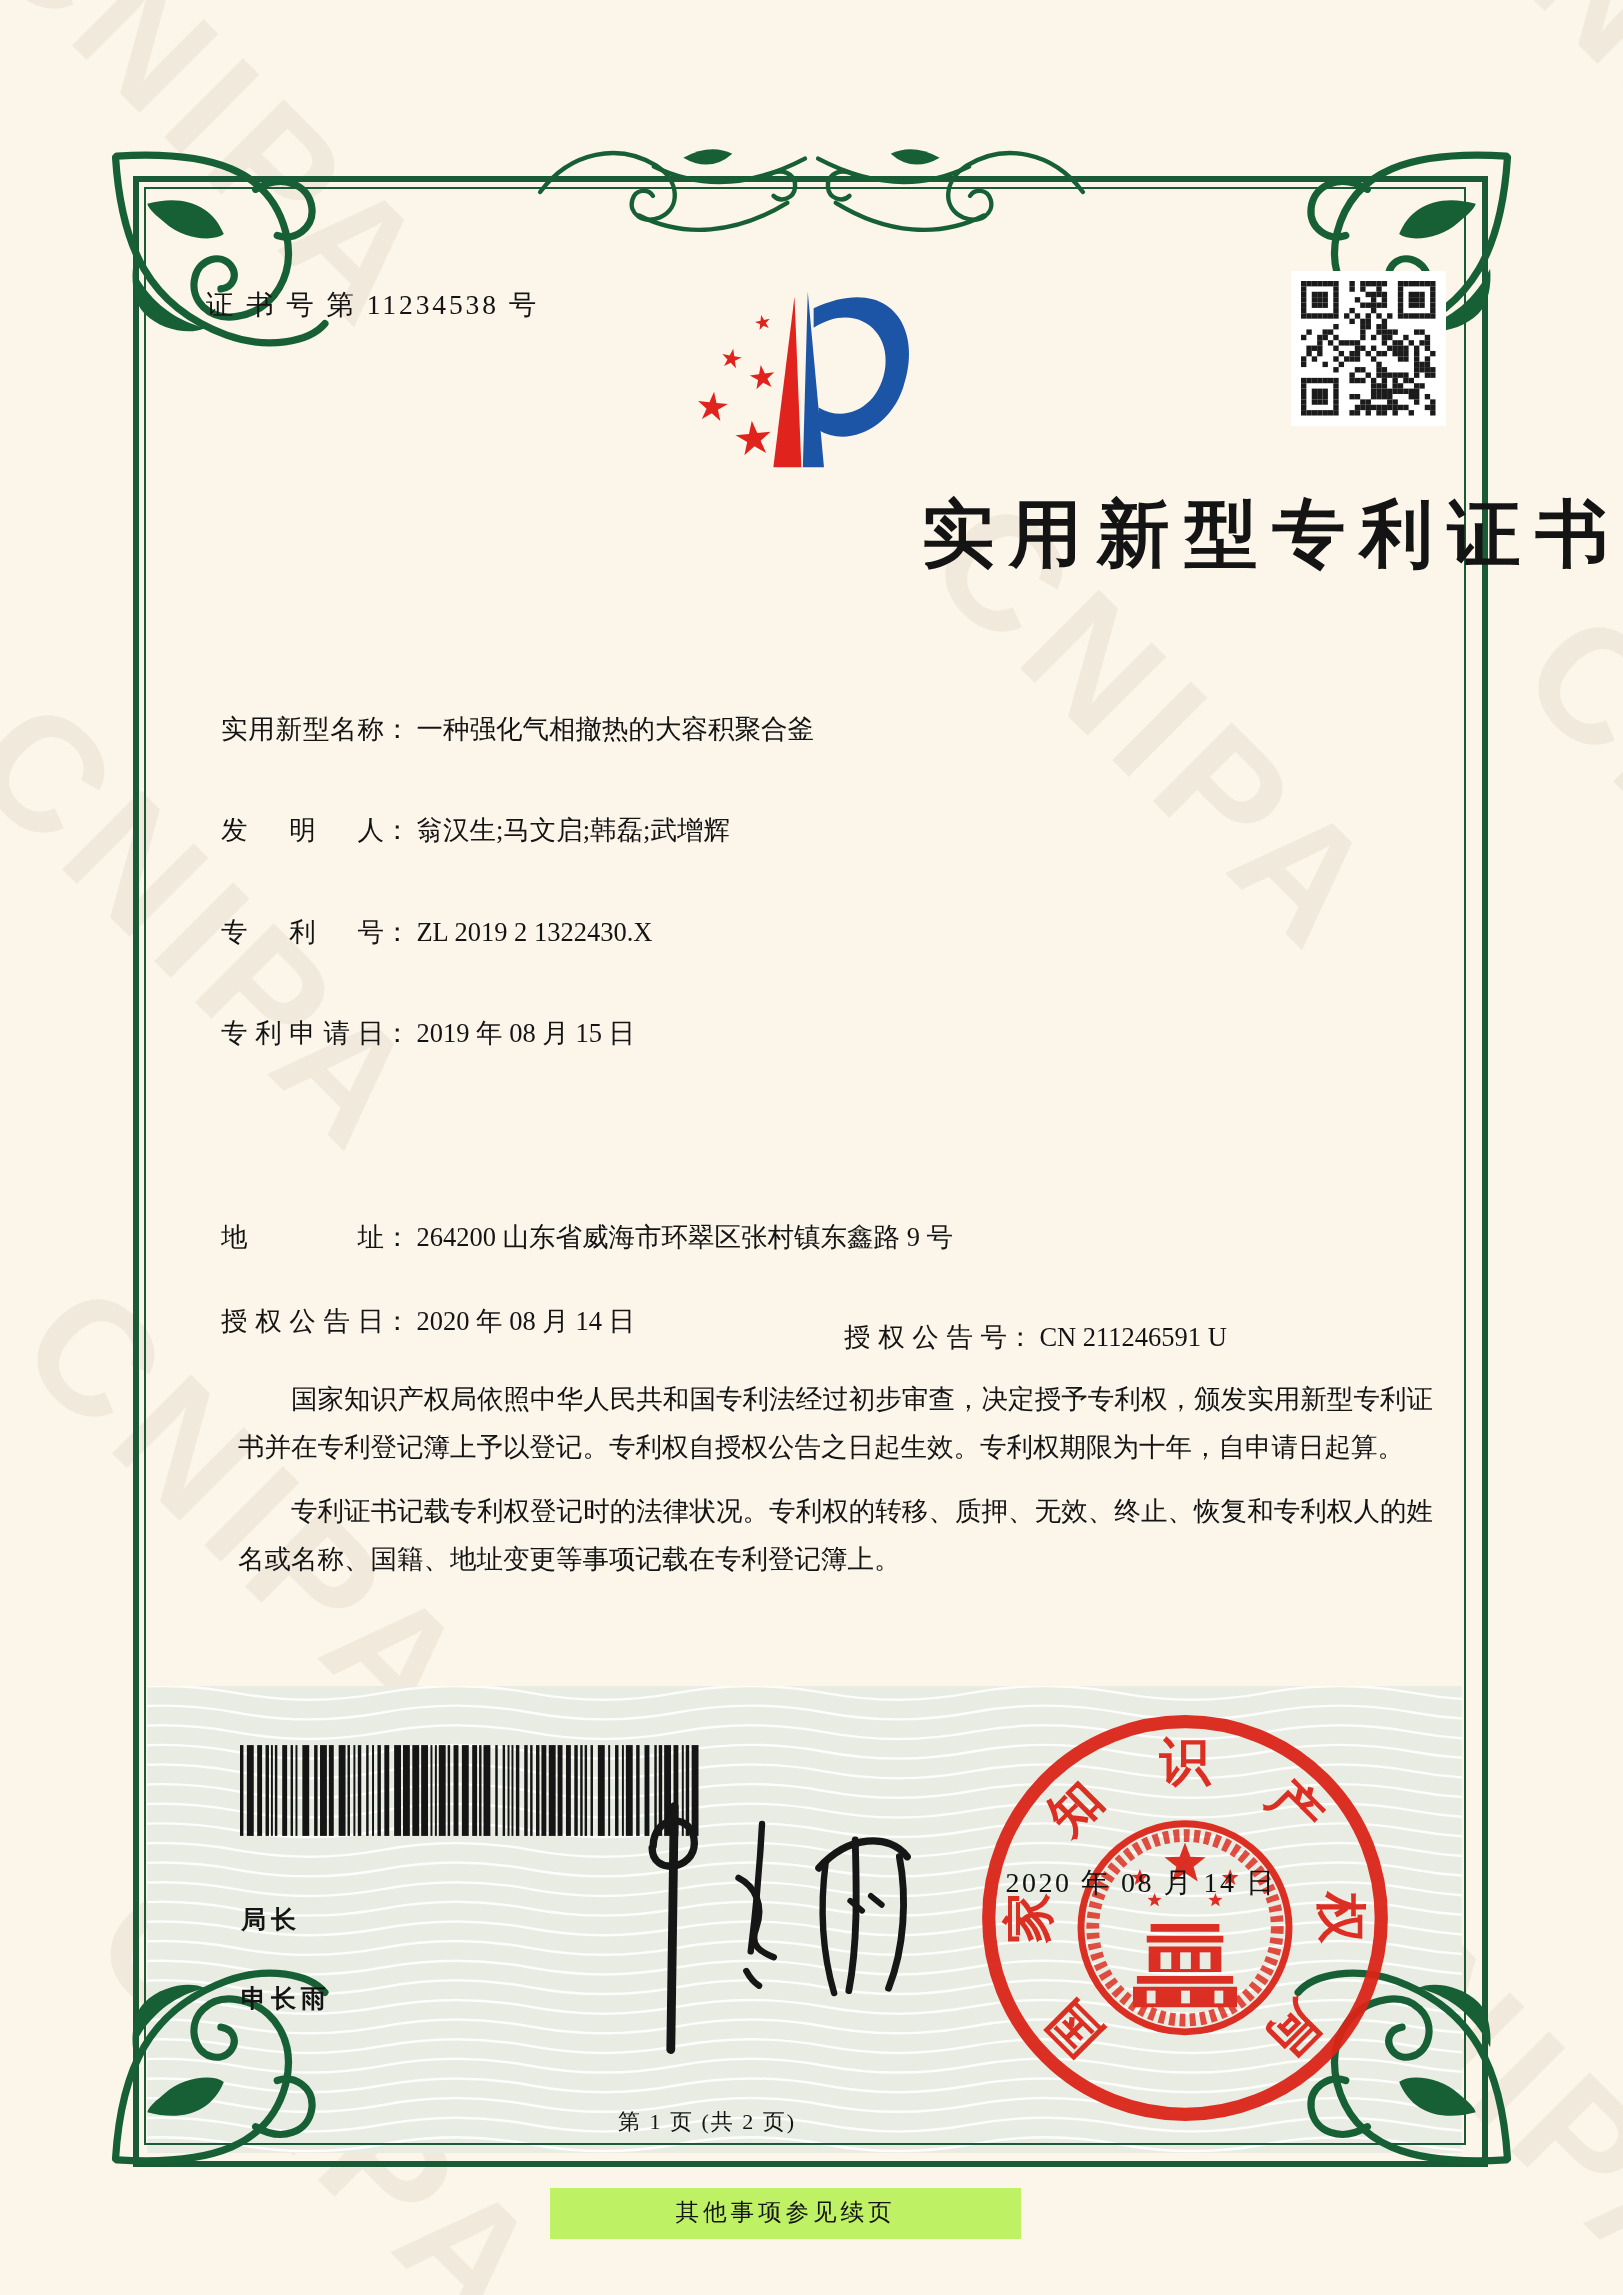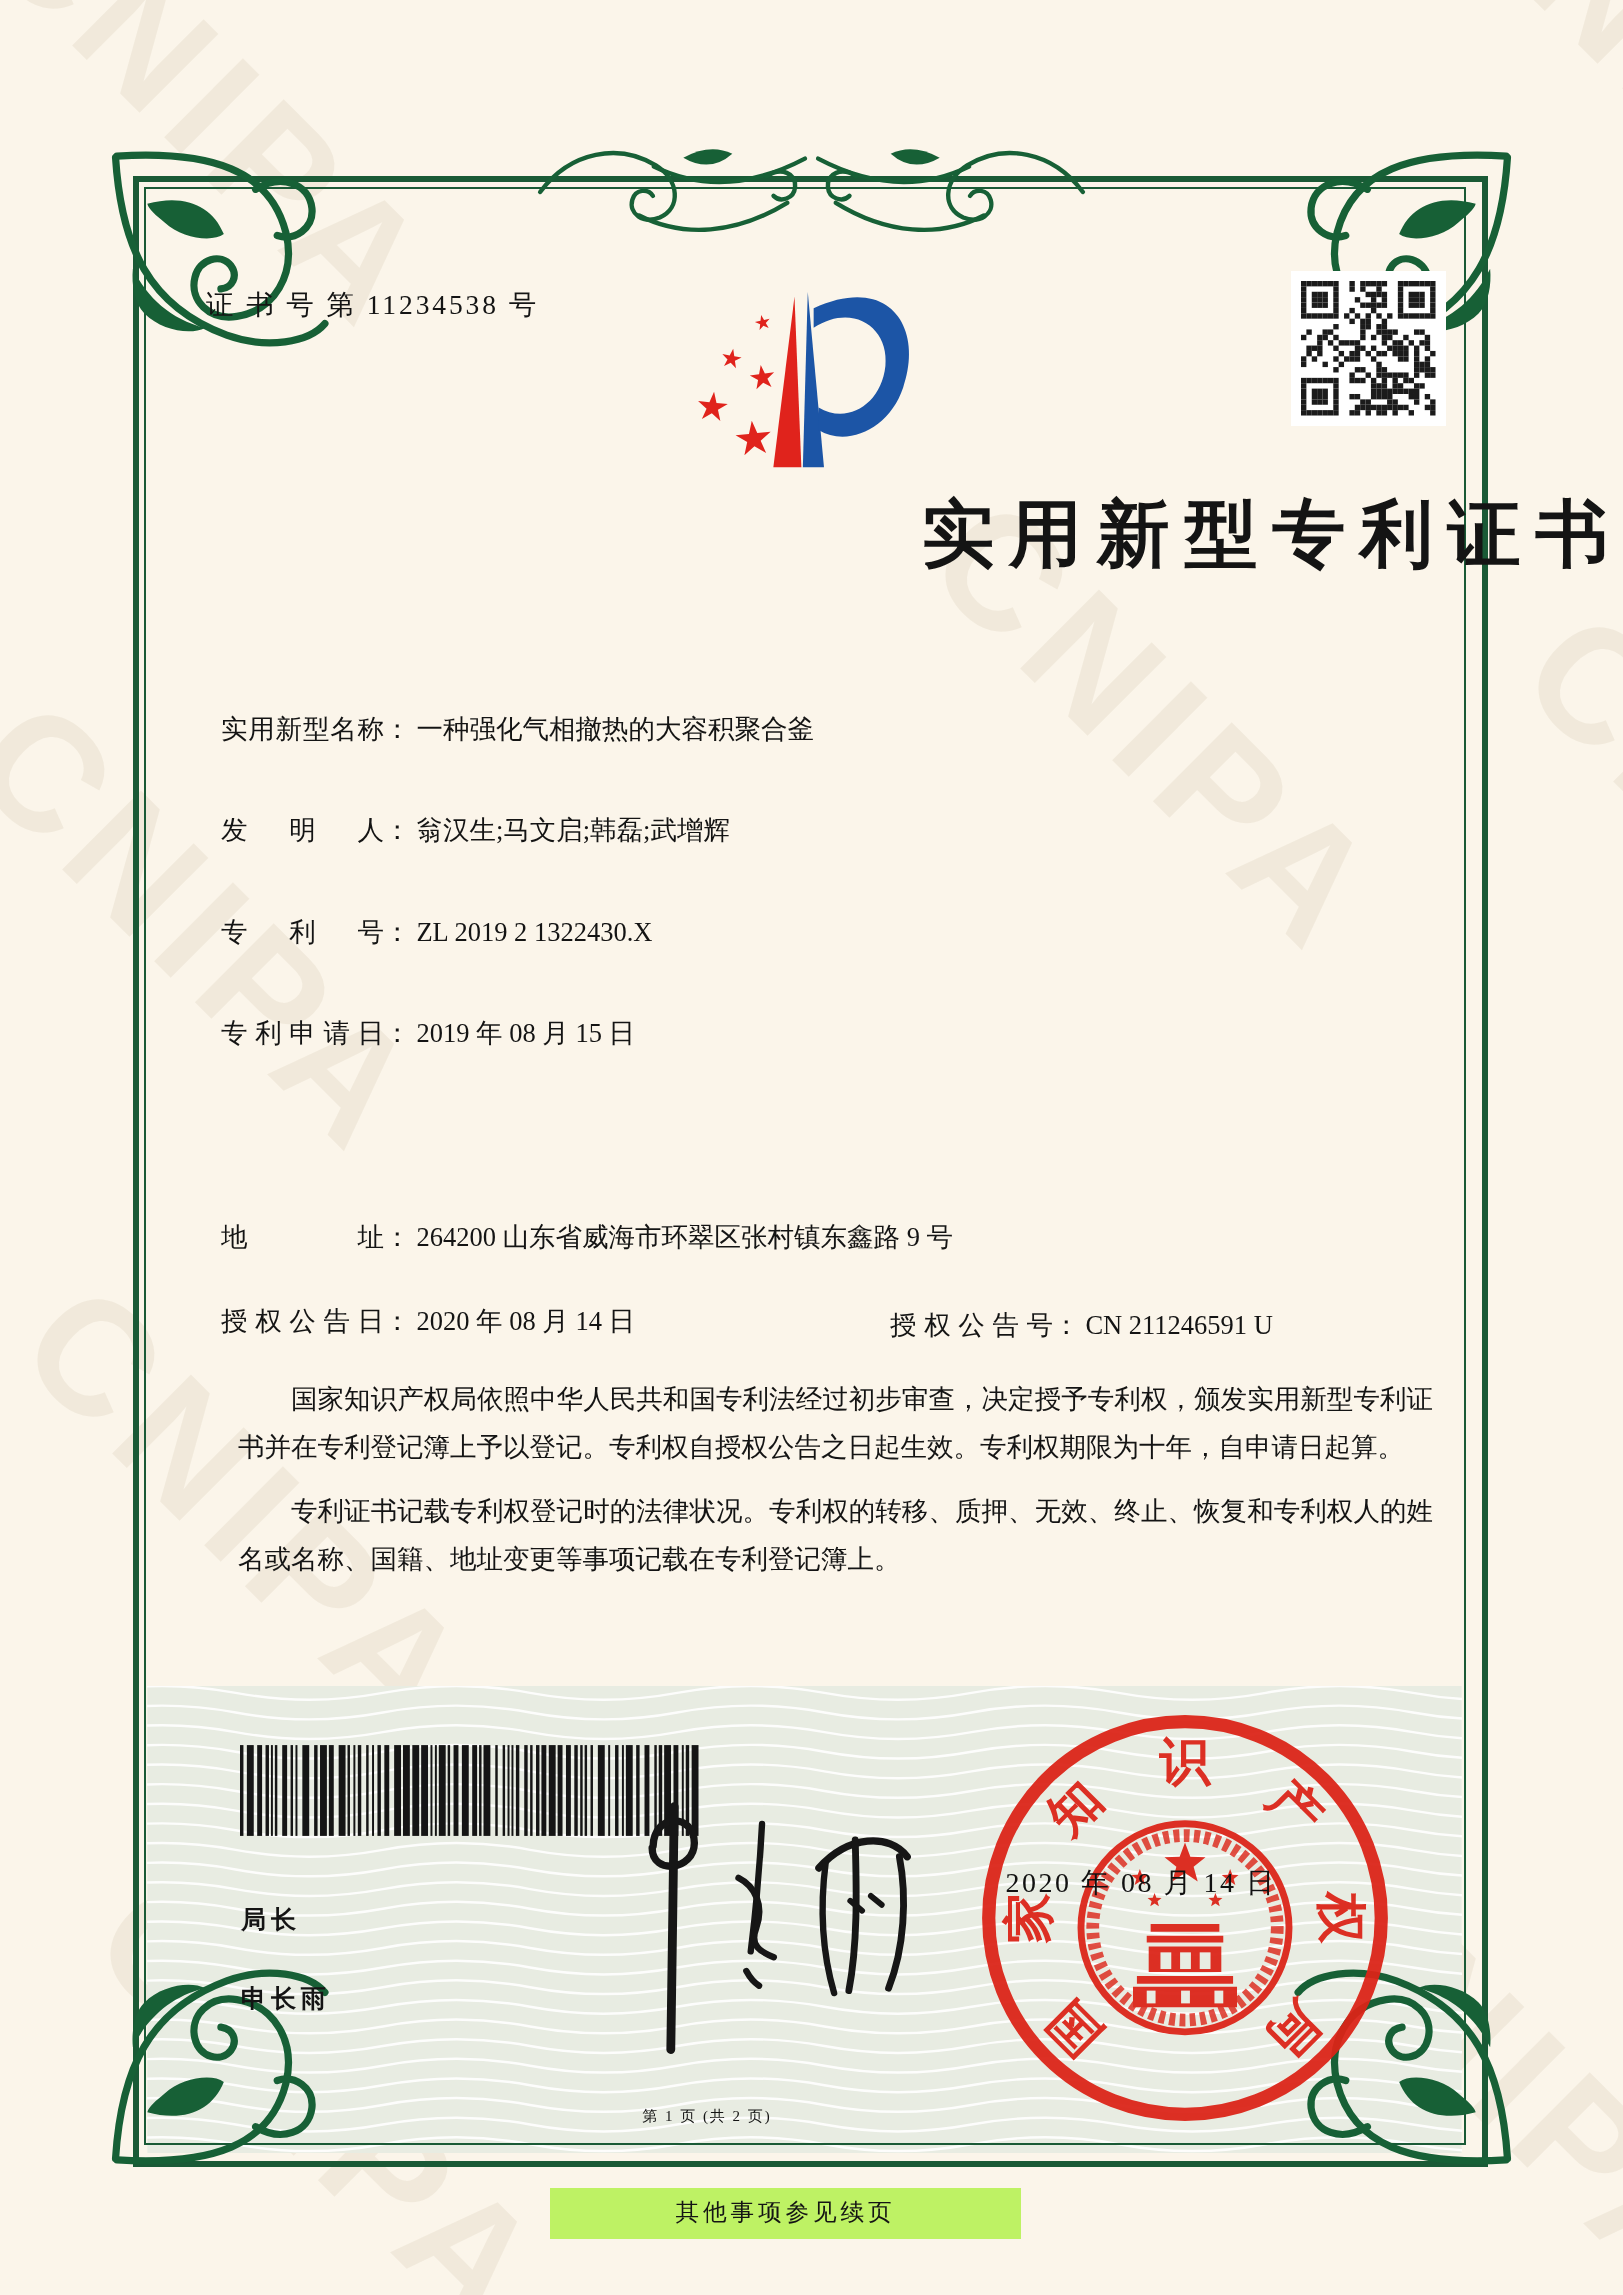--- a/index.html
+++ b/index.html
@@ -22,36 +22,36 @@
   .logo-star{position:absolute;color:#e0231c;line-height:1;z-index:6;}
   .qr-box{position:absolute;left:1291px;top:271px;width:155px;height:155px;background:#ffffff;z-index:5;}
   .qr-box svg{position:absolute;left:9.8px;top:9.8px;}
   .title{position:absolute;left:0;top:486px;width:1623px;text-align:right;
       font-family:"DejaVu Sans","Liberation Sans",sans-serif;font-weight:bold;
       font-size:73px;letter-spacing:14.7px;z-index:5;}
   
   .row{position:absolute;left:221px;font-size:26.5px;white-space:nowrap;z-index:5;}
   .flabel{display:inline-block;width:163px;text-align:justify;text-align-last:justify;vertical-align:bottom;}
   .fvalue{margin-left:5.9px;text-align:center;}
-  .pair2{position:absolute;left:623px;top:4px;margin-left:46px;}
+  .pair2{position:absolute;left:623px;top:16px;}
   
   .paras{position:absolute;left:222px;top:1359px;width:1227px;font-size:26.5px;
       line-height:48px;text-align:justify;z-index:5;}
   .paras p{margin:16px;text-indent:2em;}
   
   .waves{position:absolute;left:147px;top:1686px;width:1315px;height:467px;z-index:2;}
   .barcode{position:absolute;left:240px;top:1745px;width:459px;height:91px;z-index:5;}
   .director{position:absolute;left:241px;font-family:"DejaVu Sans","Liberation Sans",sans-serif;
       font-weight:600;font-size:25px;letter-spacing:4.9px;z-index:5;}
   .sig{position:absolute;left:506px;top:1782px;width:412px;height:275px;z-index:5;}
   .seal{position:absolute;left:974px;top:1707px;width:422px;height:422px;z-index:6;opacity:.94;}
   .seal-date{position:absolute;left:984px;top:1864px;width:314px;text-align:center;
       font-size:28px;letter-spacing:2.5px;color:#111;z-index:7;}
   .pageinfo{position:absolute;left:560px;top:2107px;width:294px;text-align:center;
-      font-size:15px;letter-spacing:2px;z-index:5;}
+      font-size:22px;letter-spacing:2px;z-index:5;}
   .footer-strip{position:absolute;left:550px;top:2188px;width:471px;height:51px;
       background:#bef264;z-index:5;}
   .footer-note{width:100%;text-align:center;line-height:49px;font-size:23.6px;letter-spacing:3.9px;}
 </style>
 </head>
 <body>
 
 <div class="page">
 
   <div class="wm" style="left:-69px;top:9.8px">CNIPA</div>

